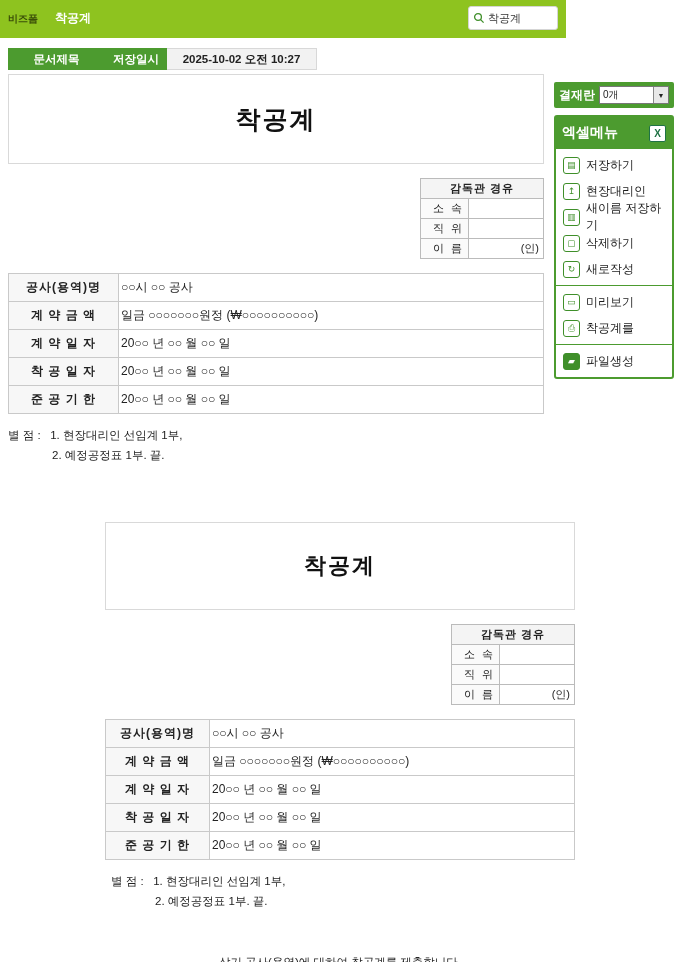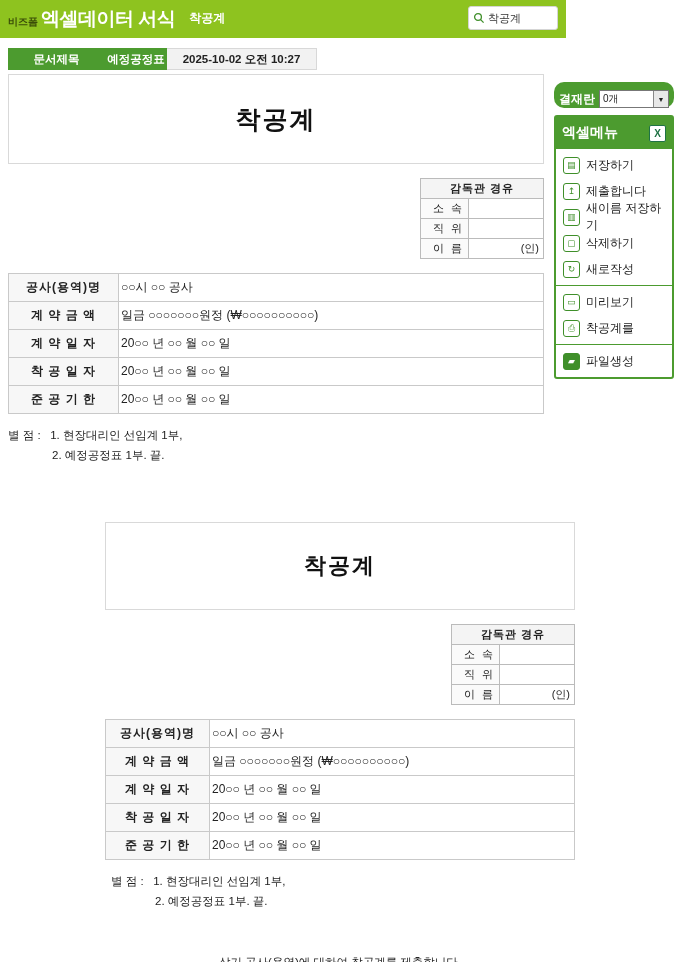--- a/index.html
+++ b/index.html
@@ -86,23 +86,23 @@
   }
 
   
   .rightpanel {
     position: absolute; left: 554px; top: 82px;
     width: 120px;
   }
   .approval-bar {
     width: 120px; height: 26px;
     background: #4c9b2f;
-    display: flex; align-items: flex-end;
+    display: flex; align-items: center;
     padding: 0 5px;
-    border-radius: 10px;
+    border-radius: 2px;
   }
   .approval-label {
     color: #fff; font-size: 12px; font-weight: bold;
     margin-right: 4px;
   }
   .approval-select {
     flex: 1; height: 18px;
     background: #fff;
     border: 1px solid #777;
     font-size: 10px;
@@ -238,36 +238,35 @@
     text-align: center;
     font-size: 11.5px; color: #222;
   }
 </style>
 </head>
 <body>
 
 <div class="topbar">
   <div class="brand">
     <span class="brand-small">비즈폼</span>
-    <span class="brand-main">엑셀데이터 서식</span>
   </div>
   <span class="brand-sub">착공계</span>
 
   <div class="search-box">
     <svg width="12" height="12" viewBox="0 0 12 12">
       <circle cx="5" cy="5" r="3.4" fill="none" stroke="#3f8f2a" stroke-width="1.3"></circle>
       <line x1="7.6" y1="7.6" x2="10.6" y2="10.6" stroke="#3f8f2a" stroke-width="1.3"></line>
     </svg>
     <span class="search-text">착공계</span>
   </div>
 </div>
 
 <div class="dochead">
   <div class="tag-green">문서제목</div>
-  <div class="tag-green tag-save">예정공정표</div>
+  <div class="tag-green tag-save">저장일시</div>
   <div class="save-date">2025-10-02  오전 10:27</div>
 </div>
 
 <div class="rightpanel">
 
   <div class="approval-bar">
     <span class="approval-label">결재란</span>
     <div class="approval-select">
       <span>0개</span>
       <span class="caret">▼</span>
@@ -280,21 +279,21 @@
       <span class="xl-badge">X</span>
     </div>
 
     <div class="menu-group">
       <div class="menu-item">
         <span class="mi-icon">▤</span>
         <span>저장하기</span>
       </div>
       <div class="menu-item">
         <span class="mi-icon">↥</span>
-        <span>제출합니다</span>
+        <span>현장대리인</span>
       </div>
       <div class="menu-item">
         <span class="mi-icon">▥</span>
         <span>새이름 저장하기</span>
       </div>
       <div class="menu-item">
         <span class="mi-icon">▢</span>
         <span>삭제하기</span>
       </div>
       <div class="menu-item">

